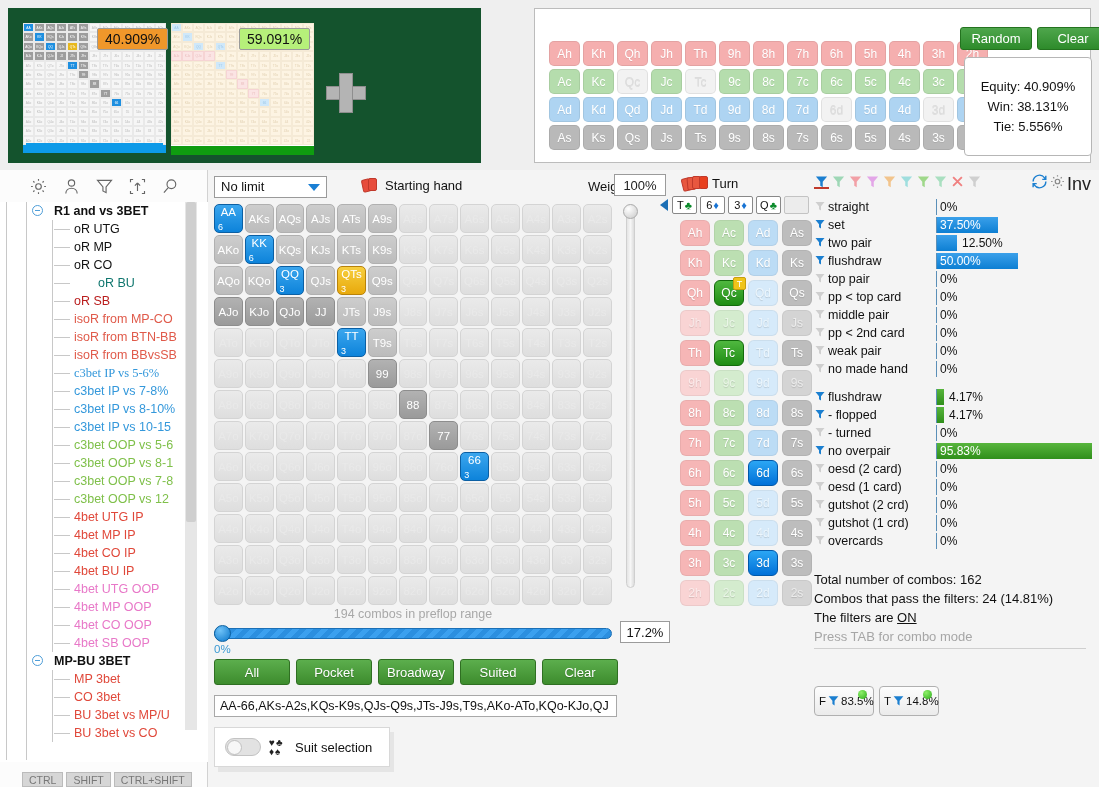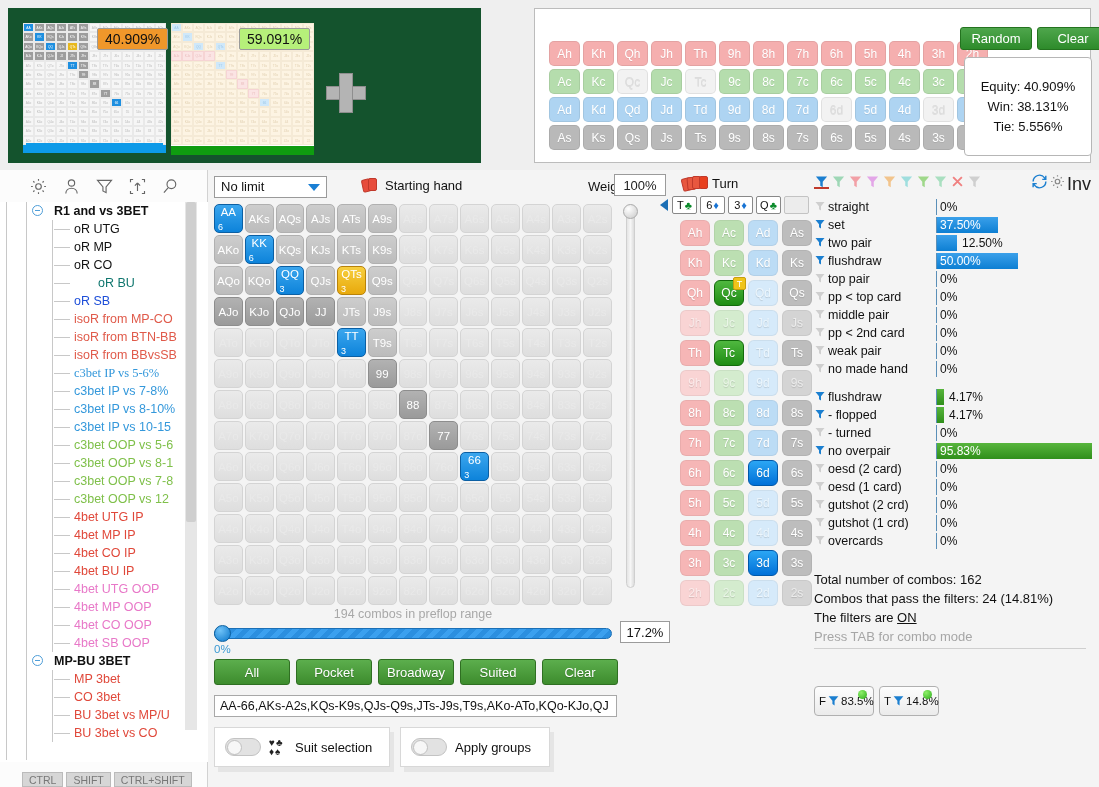--- a/index.html
+++ b/index.html
@@ -769,21 +769,21 @@
             <span class="lbl" style="left: 74px; color: rgb(17, 17, 17);">oR CO</span>
           </div>
           <div class="tnode">
             <div class="tline" style="left: 54px; top: 9px; width: 16px; height: 1px;"></div>
             <div class="tline" style="left: 52px; top: 0px; width: 1px; height: 18px;"></div>
             <span class="lbl" style="left: 74px; color: #0f766e; margin-left: 24px;">oR BU</span>
           </div>
           <div class="tnode">
             <div class="tline" style="left: 54px; top: 9px; width: 16px; height: 1px;"></div>
             <div class="tline" style="left: 52px; top: 0px; width: 1px; height: 18px;"></div>
-            <span class="lbl" style="left: 74px; color: #1d4ed8;">oR SB</span>
+            <span class="lbl" style="left: 74px; color: #b91c1c;">oR SB</span>
           </div>
           <div class="tnode">
             <div class="tline" style="left: 54px; top: 9px; width: 16px; height: 1px;"></div>
             <div class="tline" style="left: 52px; top: 0px; width: 1px; height: 18px;"></div>
             <span class="lbl" style="left: 74px; color: rgb(224, 90, 74);">isoR from MP-CO</span>
           </div>
           <div class="tnode">
             <div class="tline" style="left: 54px; top: 9px; width: 16px; height: 1px;"></div>
             <div class="tline" style="left: 52px; top: 0px; width: 1px; height: 18px;"></div>
             <span class="lbl" style="left: 74px; color: rgb(224, 90, 74);">isoR from BTN-BB</span>
@@ -1156,26 +1156,20 @@
 
       <div class="toggle-card tc-suit">
         <div class="switch">
             <div class="dot"></div>
           </div>
         <div class="suits-ico">
             <b>♥♣</b>
             <b>♦♠</b>
           </div>
         <div class="tlabel">Suit selection</div>
-      </div>
-      <div class="toggle-card tc-grp">
-        <div class="switch">
-            <div class="dot"></div>
-          </div>
-        <div class="tlabel">Apply groups</div>
       </div>
     </div>
 
     <div class="vslider">
       <div class="track"></div>
       <div class="knob"></div>
     </div>
 
     <div class="boardcol">
       <div class="turn-title">

